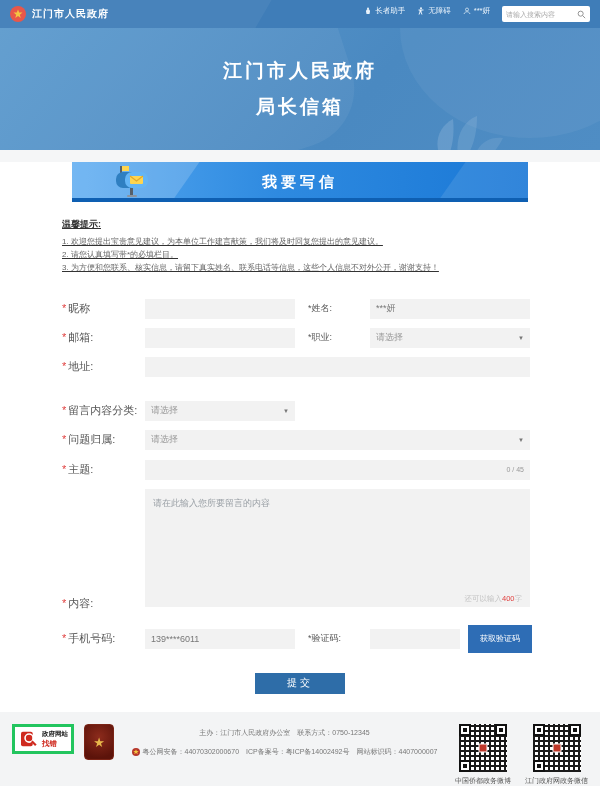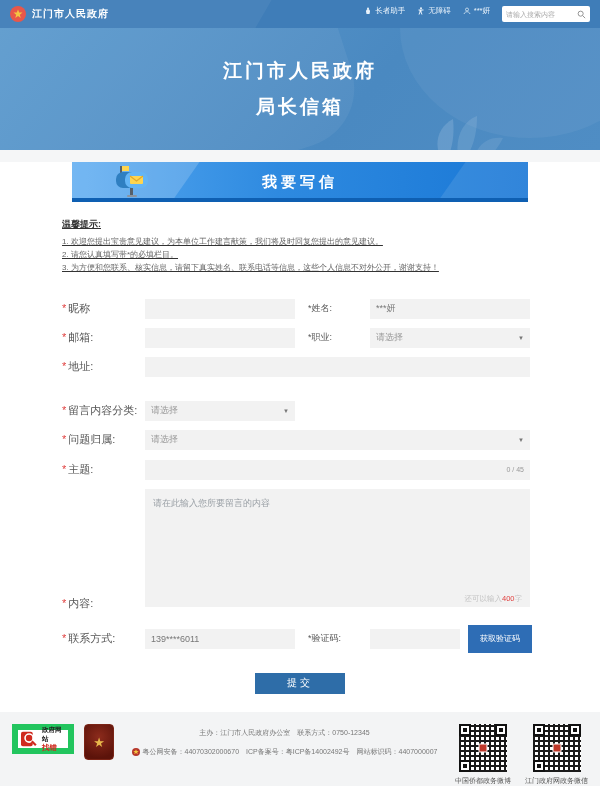--- a/index.html
+++ b/index.html
@@ -113,21 +113,21 @@
   .submit-btn {
     width:90px; height:21px; border:0; background:#2e6da8; color:#fff;
     font-size:10px; letter-spacing:3px; cursor:pointer;
     font-family:"Liberation Sans", sans-serif;
   }
   
   .footer { height:86px; background:#f3f4f5; display:flex; align-items:flex-start;
     padding:12px 10px 0 10px; }
   .badges { display:flex; align-items:flex-start; gap:10px; margin-left:2px; }
   .badge-finderr {
-    width:62px; height:30px; background:#fff; border:6px solid #22c55e;
+    width:62px; height:30px; background:#fff; border:3px solid #22c55e;
     display:flex; align-items:center; gap:3px; padding:2px 3px; cursor:pointer;justify-content:flex-end;
   }
   .badge-finderr svg { width:18px; height:18px; flex:0 0 auto; }
   .badge-finderr .t1 { font-size:6.5px; color:#222; font-weight:bold; line-height:1.3; }
   .badge-finderr .t2 { font-size:7.5px; color:#cf2a1f; font-weight:bold; line-height:1.2; }
   .badge-gov {
     width:30px; height:36px; border-radius:4px; cursor:pointer;
     background:radial-gradient(circle at 50% 35%, #8c2b1c 0%, #5c130a 80%);
     display:flex; align-items:center; justify-content:center;
     border:1px solid #7a2416;
@@ -288,21 +288,21 @@
 
     <div class="row content-row">
       <span class="lbl" style="padding-top:5px"><span class="req">*</span><span>内容:</span></span>
       <div class="content-wrap">
         <textarea placeholder="请在此输入您所要留言的内容" style=""></textarea>
         <span class="remain"><span>还可以输入</span><span class="num">400</span><span>字</span></span>
       </div>
     </div>
 
     <div class="row" style="margin-top:14px">
-      <span class="lbl"><span class="req">*</span><span>联系方式:</span></span>
+      <span class="lbl"><span class="req">*</span><span>手机号码:</span></span>
       <input class="ctrl w-half" type="text" value="139****6011" style="">
       <span class="lbl-r"><span class="req">*</span><span>验证码:</span></span>
       <input class="ctrl captcha-input" type="text" style="">
       <button class="captcha-btn">获取验证码</button>
     </div>
 
     <div class="submit-row">
       <button class="submit-btn">提交</button>
     </div>
   </div>

